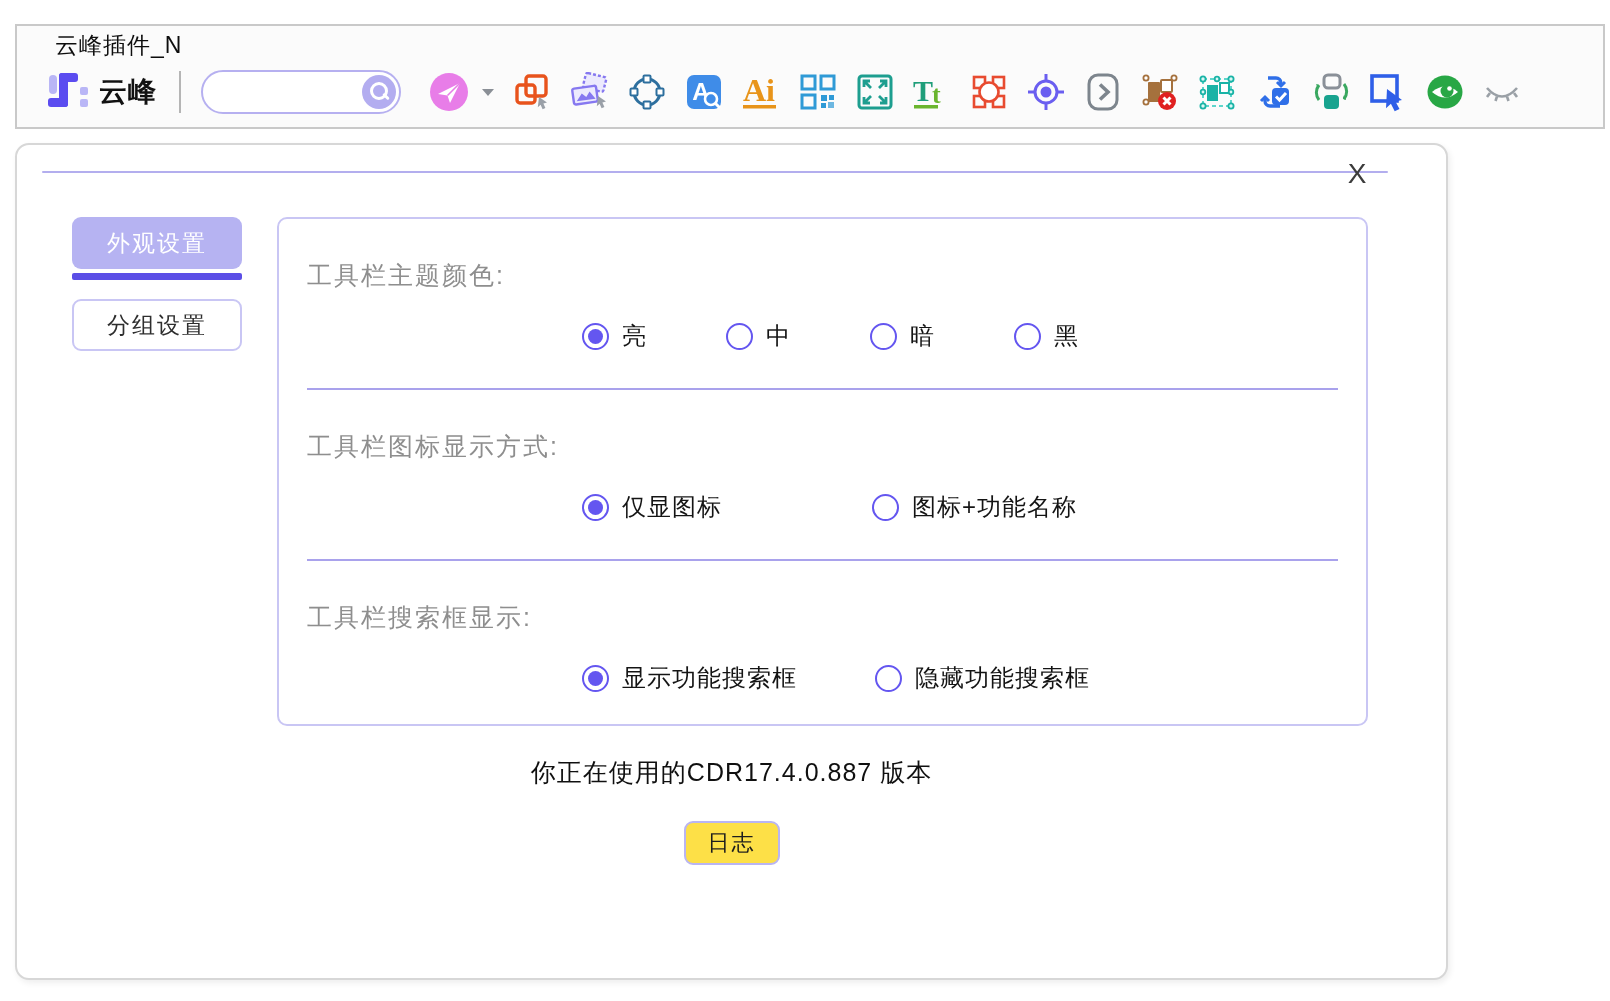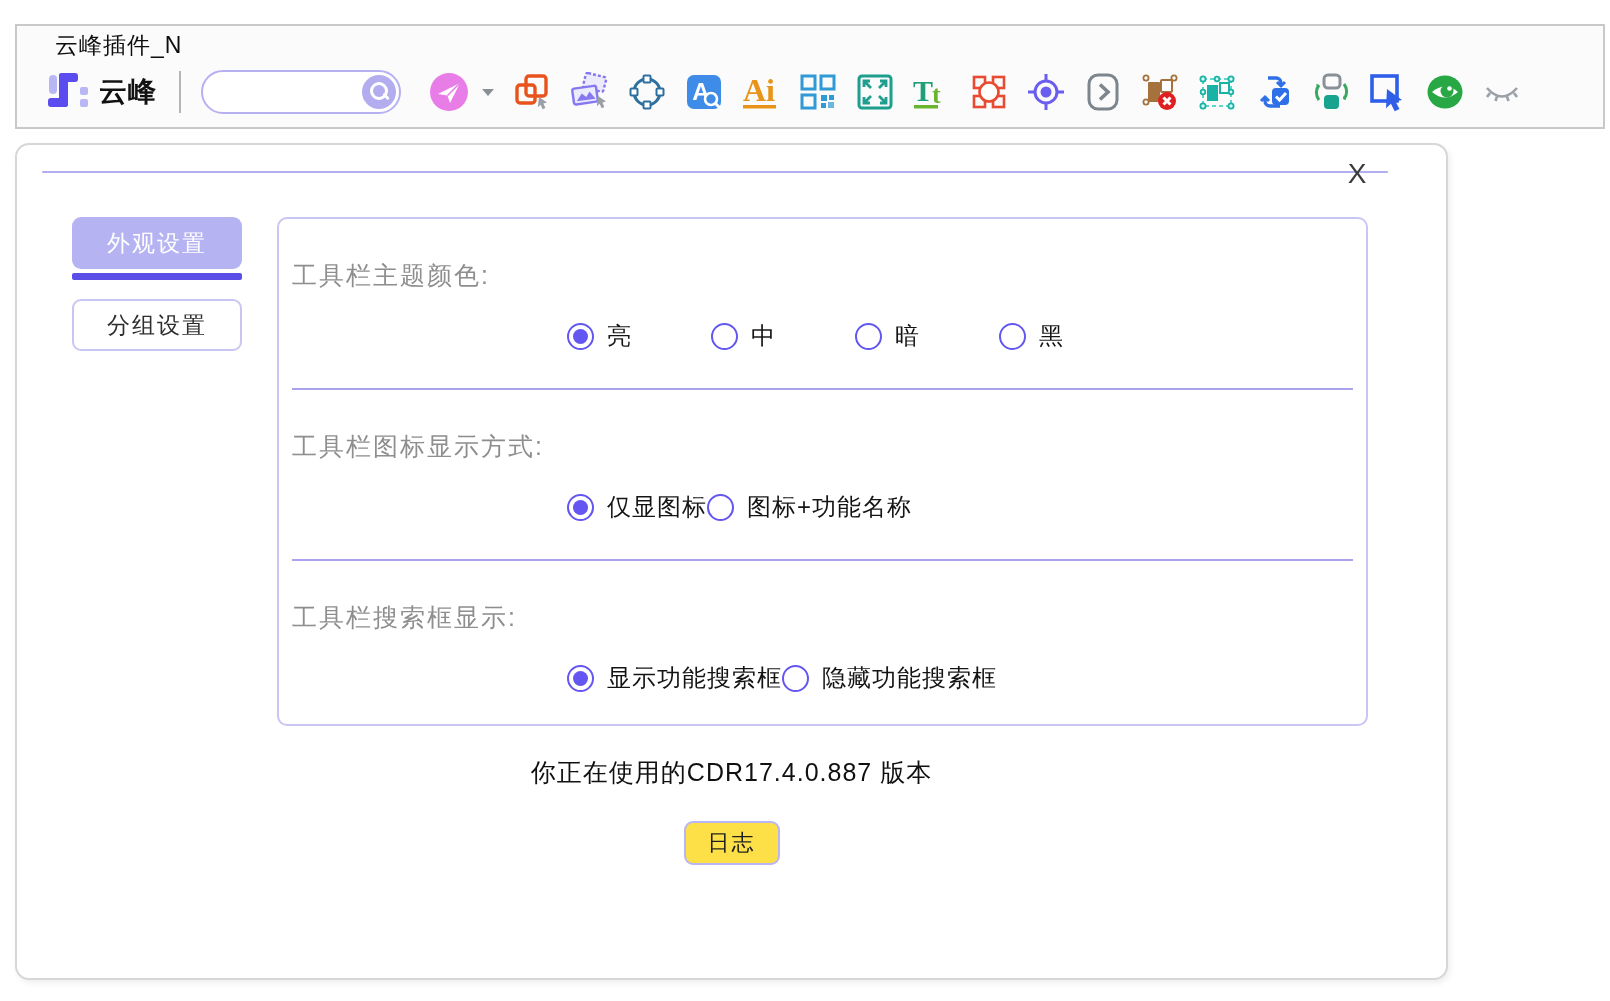--- a/index.html
+++ b/index.html
@@ -48,27 +48,27 @@
   .header-rule { height:2px; background:#b3aeee; margin:26px 58px 0 25px; border-radius:1px; }
 
   .dlg-main { display:flex; margin:44px 78px 0 55px; }
   .sidebar { width:170px; flex:0 0 auto; margin-right:35px; }
   .tab { width:170px; height:52px; border-radius:9px; font-size:23px; letter-spacing:2px;
     display:flex; align-items:center; justify-content:center; cursor:pointer; }
   .tab.active { background:#b6b3f2; color:#fff; }
   .tab-underline { width:170px; height:7px; background:#5b4ee6; border-radius:2px; margin-top:4px; }
   .tab.inactive { background:#fff; border:2px solid #c9c6f4; color:#2e2e2e; margin-top:19px; }
 
-  .panel { flex:1; border:2px solid #c9c6f4; border-radius:10px; height:509px; padding:0 13px; }
+  .panel { flex:1; border:2px solid #c9c6f4; border-radius:10px; height:509px; padding:0 28px; }
   .group { padding-top:40px; }
   .group-label { font-size:25px; color:#8e8e8e; letter-spacing:2px; }
   .options { display:flex; align-items:center; margin-top:28px; margin-left:275px; }
   .options.gap-sm  { gap:79px; }
-  .options.gap-lg  { }
-  .options.gap-md  { }
+  .options.gap-lg  { gap:150px; }
+  .options.gap-md  { gap:78px; }
   .option { display:flex; align-items:center; cursor:pointer; }
   .radio { width:27px; height:27px; border:2.5px solid #6456f0; border-radius:50%;
     display:flex; align-items:center; justify-content:center; flex:0 0 auto; background:#fff; }
   .radio.selected::after { content:""; width:15px; height:15px; border-radius:50%; background:#6456f0; }
   .option-label { font-size:24px; color:#141414; margin-left:13px; letter-spacing:1px; }
   .sep { height:2px; background:#a9a2ec; margin-top:36px; }
 
   .dlg-footer { display:flex; align-items:center; justify-content:center; margin-top:30px; gap:32px;flex-direction:column; }
   .version-text { font-size:25px; color:#101010; letter-spacing:1px; }
   .log-btn { border:2px solid #b9b5f2; border-radius:9px; background:#fde047; font-size:22px;

